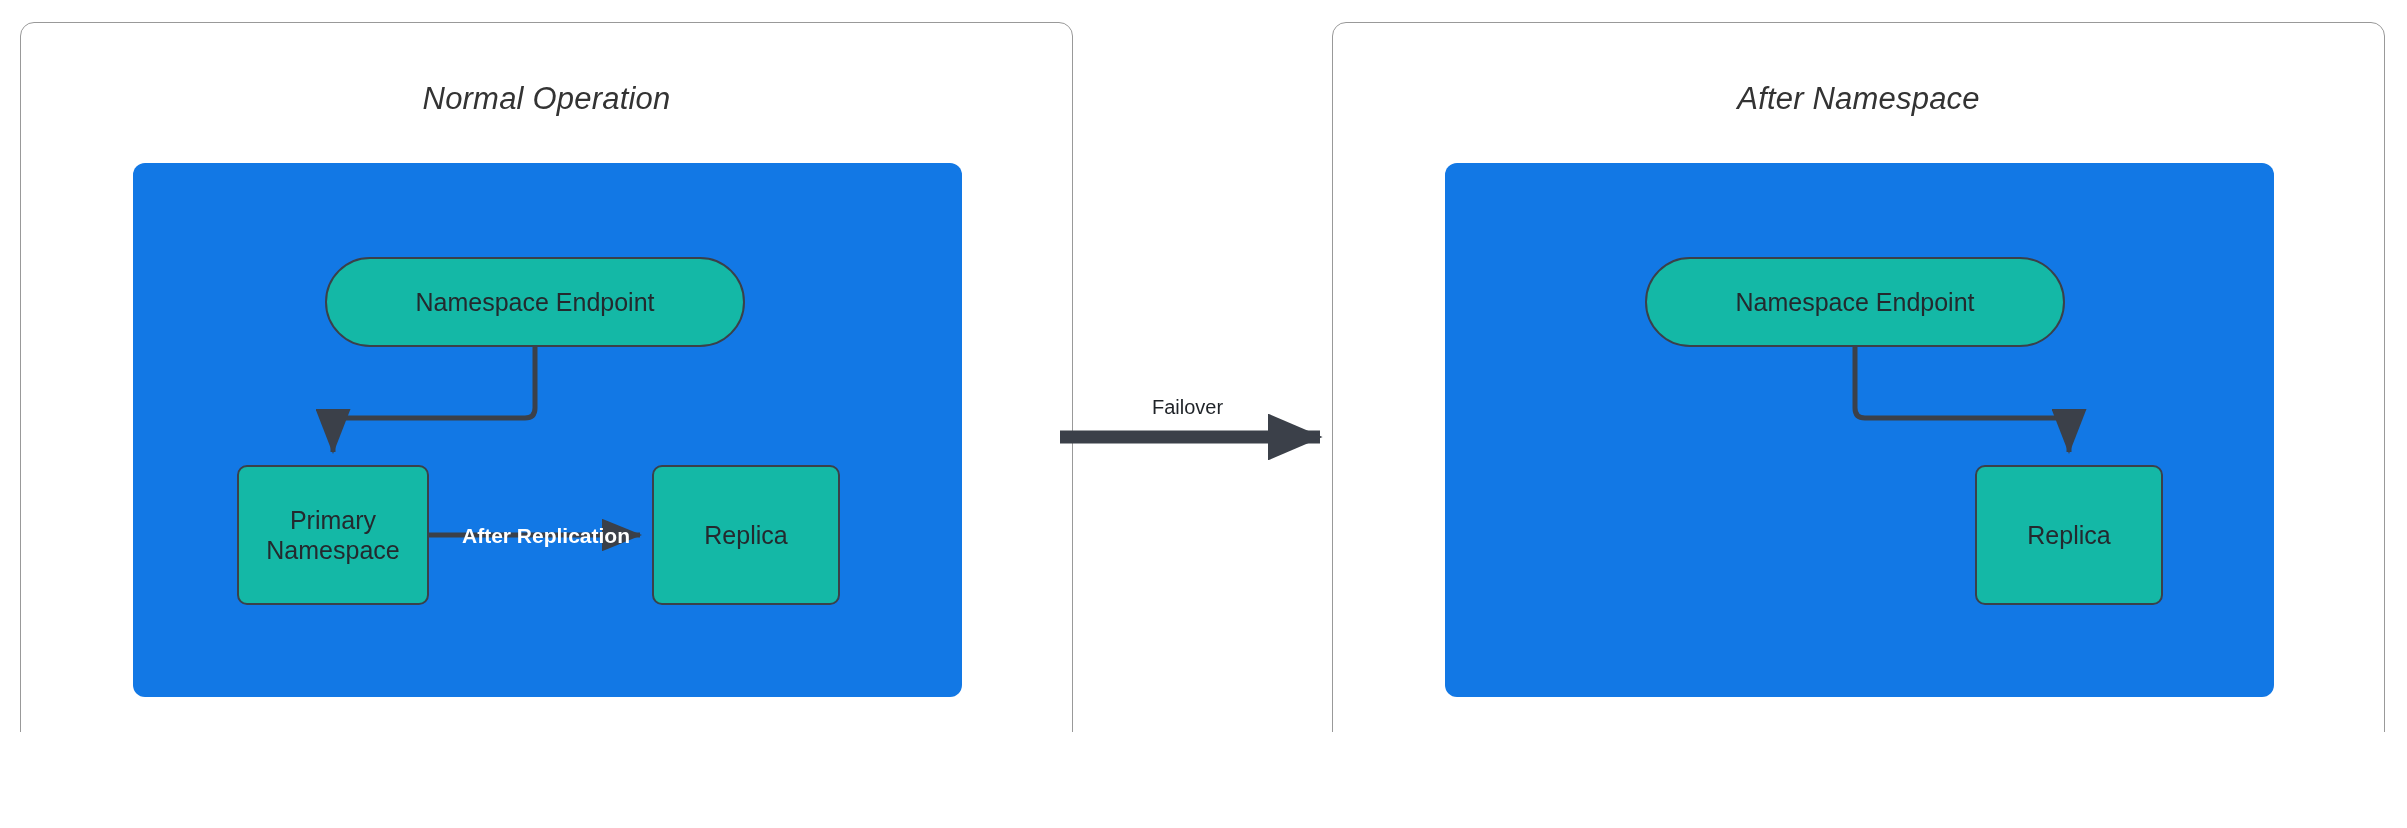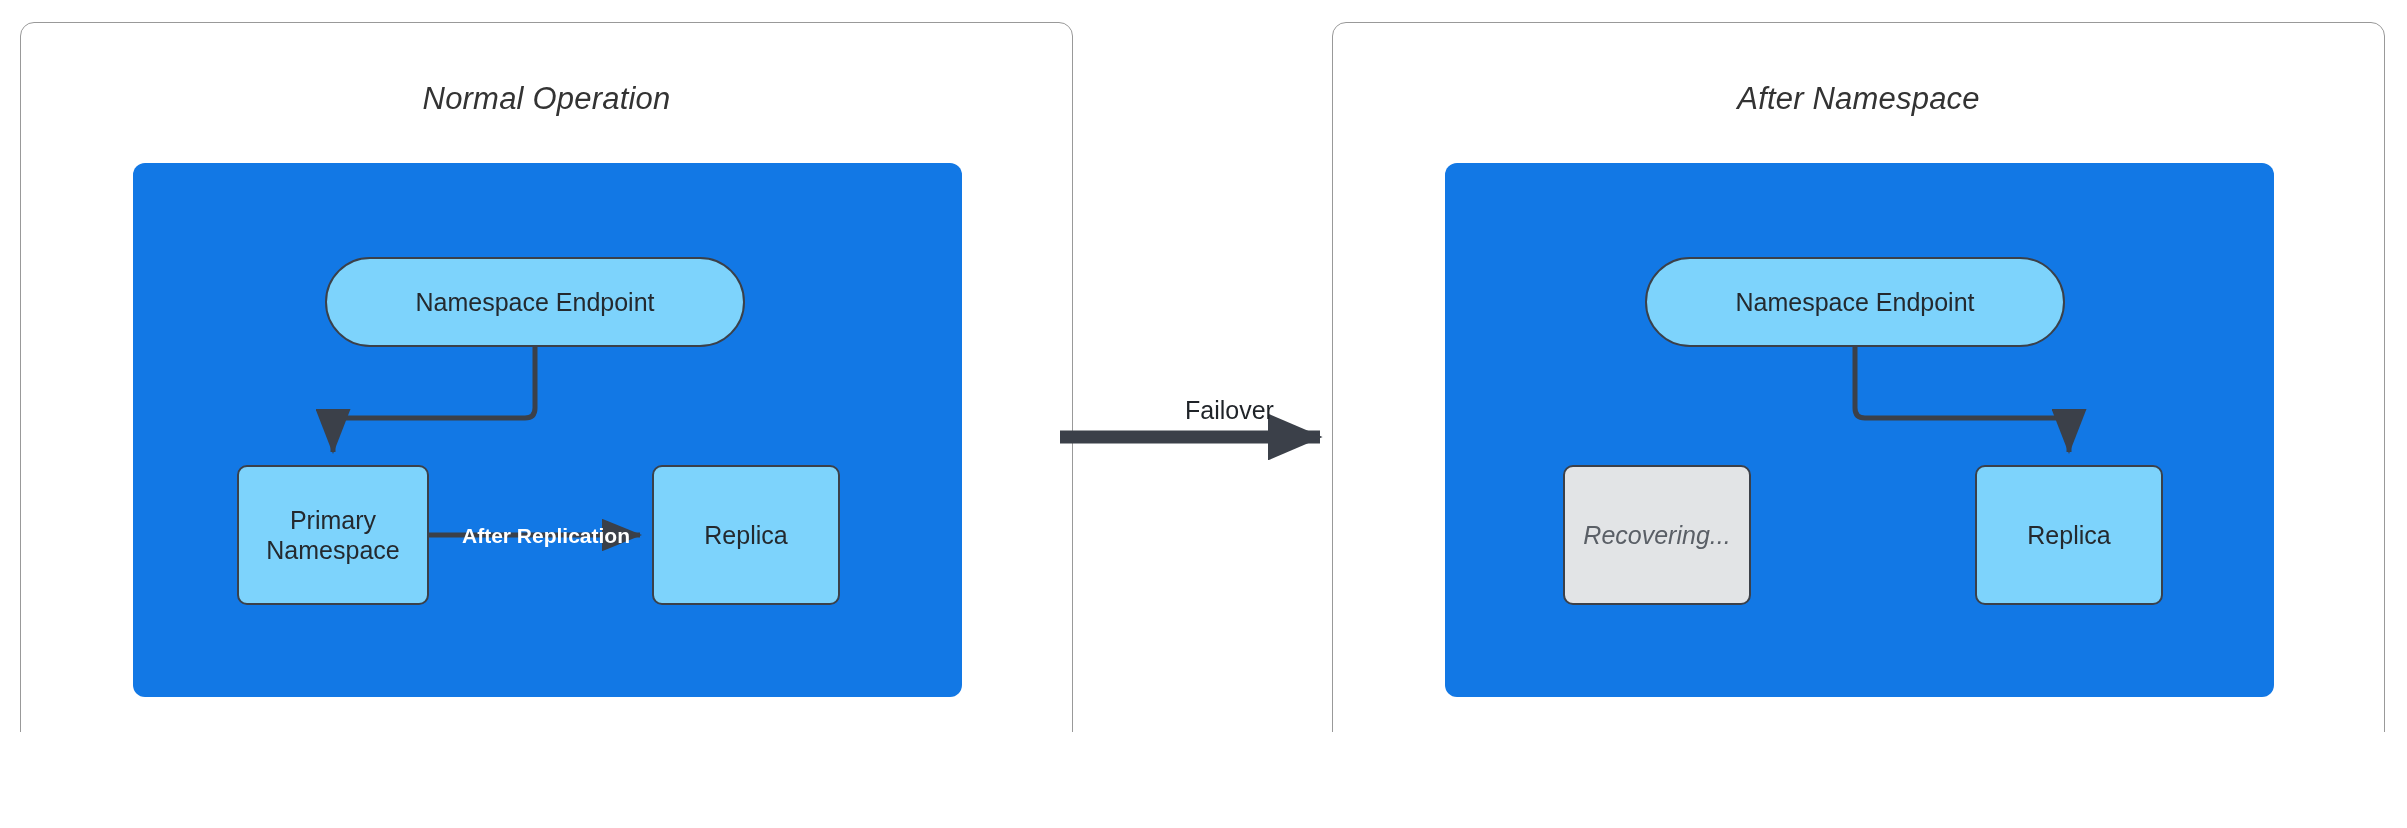--- a/index.html
+++ b/index.html
@@ -49,21 +49,21 @@
   }
 
   
   .node {
     position: absolute;
     box-sizing: border-box;
     display: flex;
     align-items: center;
     justify-content: center;
     text-align: center;
-    background: #7dd3fc;
+    background: #14b8a6;
     border: 2px solid #3b4049;
     color: #24292e;
     font-size: 25px;
     line-height: 1.22;
     z-index: 5;
   }
   .node.pill {
     border-radius: 999px;
   }
   .node.box {
@@ -93,25 +93,24 @@
     font-size: 21px;
     font-weight: bold;
     color: #ffffff;
     white-space: nowrap;
     z-index: 6;
   }
 
   
   .failover-label {
     position: absolute;
-    font-size: 25px;
+    font-size: 20px;
     color: #1f2328;
     white-space: nowrap;
     z-index: 6;
-    margin-left: 33px;
   }
 </style>
 </head>
 <body>
 
 <div id="canvas">
 
   <div class="panel" style="left:20px; top:22px; width:1053px; height:780px;">
     <div class="panel-title">Normal Operation</div>
   </div>
@@ -142,23 +141,20 @@
   <div class="panel" style="left:1332px; top:22px; width:1053px; height:780px;">
     <div class="panel-title">After Namespace</div>
   </div>
 
   <div class="blue-region" style="left:1445px; top:163px; width:829px; height:534px;"></div>
 
   <div class="node pill" style="left:1645px; top:257px; width:420px; height:90px;">
     <span>Namespace Endpoint</span>
   </div>
 
-  <div class="node box recovering" style="left:1563px; top:465px; width:188px; height:140px;">
-    <span>Recovering...</span>
-  </div>
 
   <div class="node box" style="left:1975px; top:465px; width:188px; height:140px;">
     <span>Replica</span>
   </div>
 
   <svg class="wires" viewBox="0 0 2407 828" width="2407" height="828">
     <defs>
       <marker id="arrowhead" markerWidth="9" markerHeight="7" refX="8.6" refY="3.5" orient="auto" markerUnits="strokeWidth">
         <path d="M0,0 L9,3.5 L0,7 z" fill="#3b4049"></path>
       </marker>

